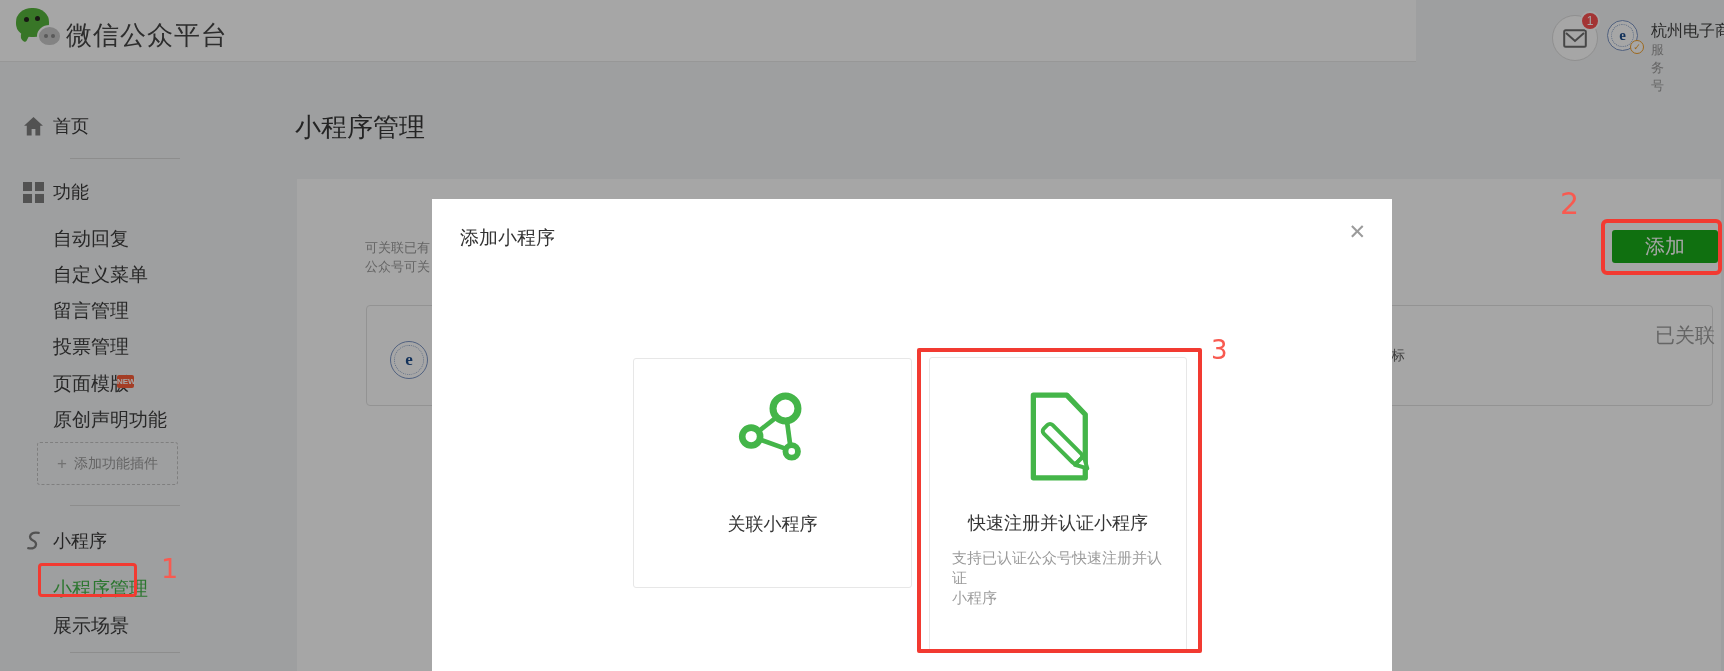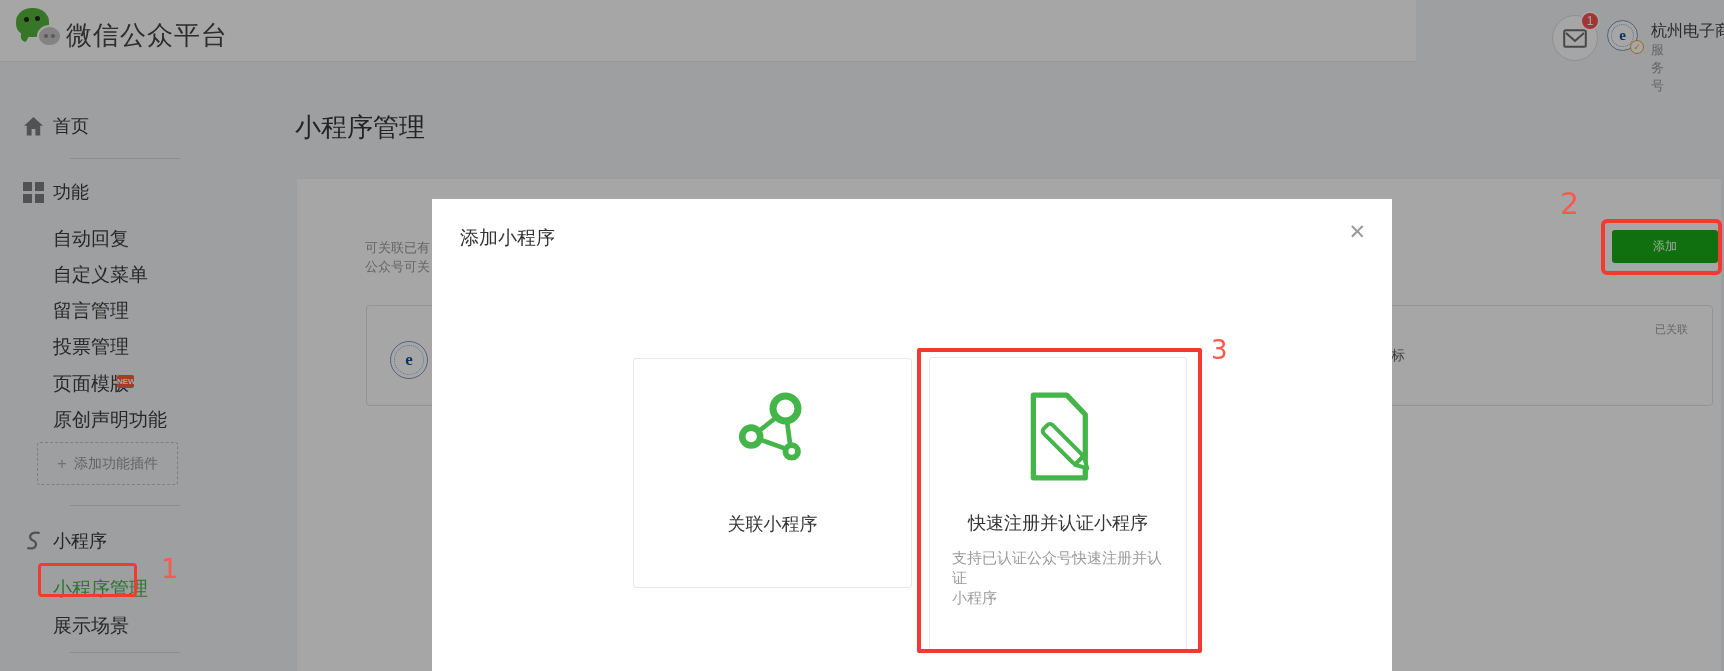--- a/index.html
+++ b/index.html
@@ -41,25 +41,25 @@
   .divider { position:absolute; left:70px; width:110px; height:1px; background:#d9d9d9; }
   .new-badge { position:absolute; left:117px; top:375px; width:17px; height:13px; background:#fc5f3a; color:#fff; font-size:8px; font-weight:bold; line-height:13px; text-align:center; border-radius:2px;}
   .add-plugin { position:absolute; left:37px; top:442px; width:141px; height:43px; border:1px dashed #c3c3c3; border-radius:3px; display:flex; align-items:center; justify-content:center; gap:7px; color:#9a9a9a; font-size:14px; cursor:pointer; background:transparent;}
   .add-plugin .plus { font-size:17px; color:#b0b0b0; }
   .green-link { color:#44b549; }
 
   
   .page-title { position:absolute; left:295px; top:110px; font-size:26px; color:#383838; }
   .panel { position:absolute; left:297px; top:179px; width:1424px; height:492px; background:#fff; }
   .desc-line { position:absolute; left:365px; font-size:13px; color:#9b9b9b; white-space:nowrap;}
-  .add-btn { position:absolute; left:1612px; top:230px; width:106px; height:33px; background:#1aad19; color:#fff; font-size:12px; border:none; border-radius:3px; cursor:pointer; font-family:inherit;}
+  .add-btn { position:absolute; left:1612px; top:230px; width:106px; height:33px; background:#1aad19; color:#fff; font-size:20px; border:none; border-radius:3px; cursor:pointer; font-family:inherit;}
   .mp-row { position:absolute; left:366px; top:305px; width:1347px; height:101px; background:#fff; border:1px solid #e2e2e2; border-radius:4px;}
   .row-logo { position:absolute; left:390px; top:341px; width:38px; height:38px; }
   .row-logo .letter { font-size:17px; }
-  .row-status { position:absolute; left:1655px; top:322px; font-size:11px; color:#9b9b9b; }
+  .row-status { position:absolute; left:1655px; top:322px; font-size:20px; color:#9b9b9b; }
   .row-partial { position:absolute; left:1391px; top:347px; font-size:14px; color:#5f5f5f; }
 
   
   .overlay { position:absolute; inset:0; background:rgba(0,0,0,0.35); z-index:50; }
   .modal { position:absolute; left:432px; top:199px; width:960px; height:520px; background:#fff; z-index:100; }
   .modal-title { position:absolute; left:28px; top:26px; font-size:19px; color:#333; }
   .modal-close { position:absolute; right:26px; top:22px; font-size:21px; color:#9b9b9b; cursor:pointer; line-height:1;}
   .mp-card { position:absolute; background:#fff; border:1px solid #e7e7e7; border-radius:3px; cursor:pointer;}
   .card1 { left:201px; top:159px; width:279px; height:230px; }
   .card2 { left:497px; top:158px; width:258px; height:295px; }

